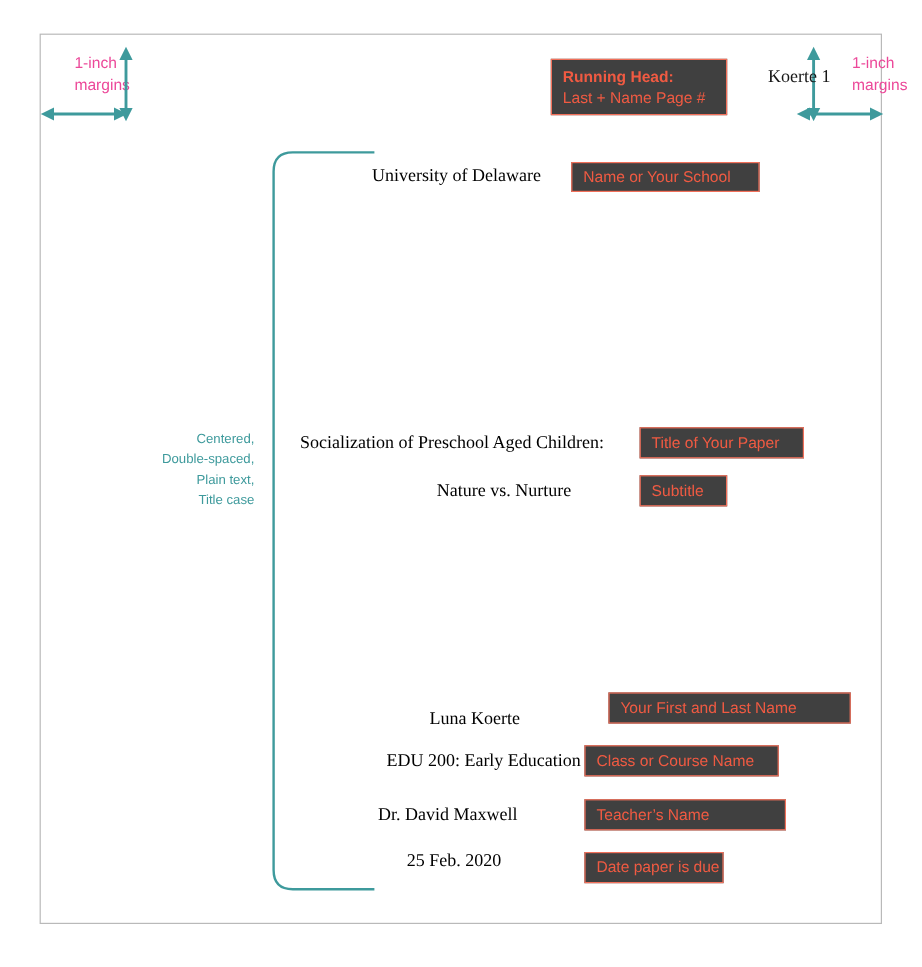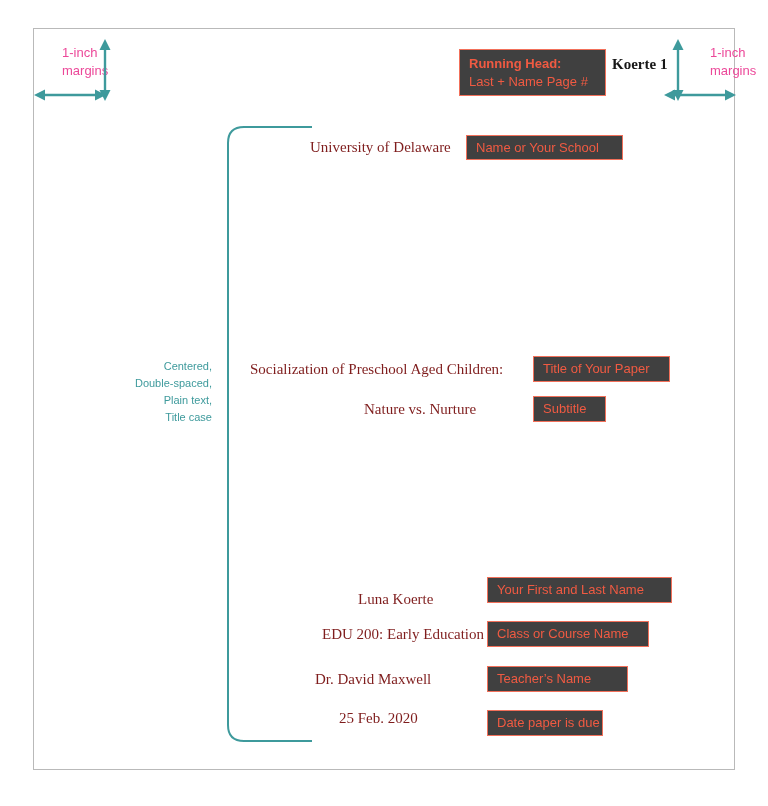--- a/index.html
+++ b/index.html
@@ -27,21 +27,21 @@
     height: 742px;
     background: #ffffff;
     border: 1px solid #b9b9b9;
     box-sizing: border-box;
   }
   
   .doc-text {
     position: absolute;
     font-family: "Liberation Serif", serif;
     font-size: 15px;
-    color: #7f1d1d;
+    color: #000000;
     white-space: nowrap;
   }
   .doc-header {
     position: absolute;
     font-family: "Liberation Serif", serif;
     font-size: 15px;
     color: #171717;
     white-space: nowrap;
   }
   
@@ -127,47 +127,47 @@
     <line x1="8" y1="12" x2="66" y2="12" stroke="#3E9A9C" stroke-width="2.4"></line>
     <polygon points="1,12 12,6.5 12,17.5" fill="#3E9A9C"></polygon>
     <polygon points="73,12 62,6.5 62,17.5" fill="#3E9A9C"></polygon>
   </svg>
 
   <div class="callout multiline" style="left:459px; top:49px; width:147px; height:47px;">
     <span class="strong">Running Head:</span>
     <span class="plain">Last + Name Page #</span>
   </div>
 
-  <div class="doc-header" style="left:612px; top:56px;font-weight:bold;">Koerte 1</div>
+  <div class="doc-header" style="left:640px; top:56px;">Koerte 1</div>
 
   <svg class="bracket-svg" style="left:222px; top:124px;" width="96" height="620">
     <path d="M 90 3 L 22 3 Q 6 3 6 19 L 6 601 Q 6 617 22 617 L 90 617" fill="none" stroke="#3E9A9C" stroke-width="2"></path>
   </svg>
 
   <div class="doc-text" style="left:310px; top:139px;">University of Delaware</div>
-  <div class="callout" style="left:466px; top:135px; width:157px; height:25px;">Name or Your School</div>
+  <div class="callout" style="left:476px; top:135px; width:157px; height:25px;">Name or Your School</div>
 
   <div class="teal-text" style="left:96px; top:358px; width:116px; text-align:right;">
     <div>Centered,</div>
     <div>Double-spaced,</div>
     <div>Plain text,</div>
     <div>Title case</div>
   </div>
 
   <div class="doc-text" style="left:250px; top:361px;">Socialization of Preschool Aged Children:</div>
   <div class="callout" style="left:533px; top:356px; width:137px; height:26px;">Title of Your Paper</div>
 
   <div class="doc-text" style="left:320px; top:401px;margin-left:44px;">Nature vs. Nurture</div>
   <div class="callout" style="left:533px; top:396px; width:73px; height:26px;">Subtitle</div>
 
   <div class="doc-text" style="left:358px; top:591px;">Luna Koerte</div>
-  <div class="callout" style="left:487px; top:577px; width:185px; height:26px;">Your First and Last Name</div>
+  <div class="callout" style="left:507px; top:577px; width:202px; height:26px;">Your First and Last Name</div>
 
   <div class="doc-text" style="left:290px; top:626px;margin-left:32px;">EDU 200: Early Education</div>
   <div class="callout" style="left:487px; top:621px; width:162px; height:26px;">Class or Course Name</div>
 
   <div class="doc-text" style="left:315px; top:671px;">Dr. David Maxwell</div>
-  <div class="callout" style="left:487px; top:666px; width:141px; height:26px;">Teacher’s Name</div>
+  <div class="callout" style="left:487px; top:666px; width:168px; height:26px;">Teacher’s Name</div>
 
   <div class="doc-text" style="left:339px; top:710px;">25 Feb. 2020</div>
   <div class="callout" style="left:487px; top:710px; width:116px; height:26px;">Date paper is due</div>
 
 </div>
 
 </body></html>

